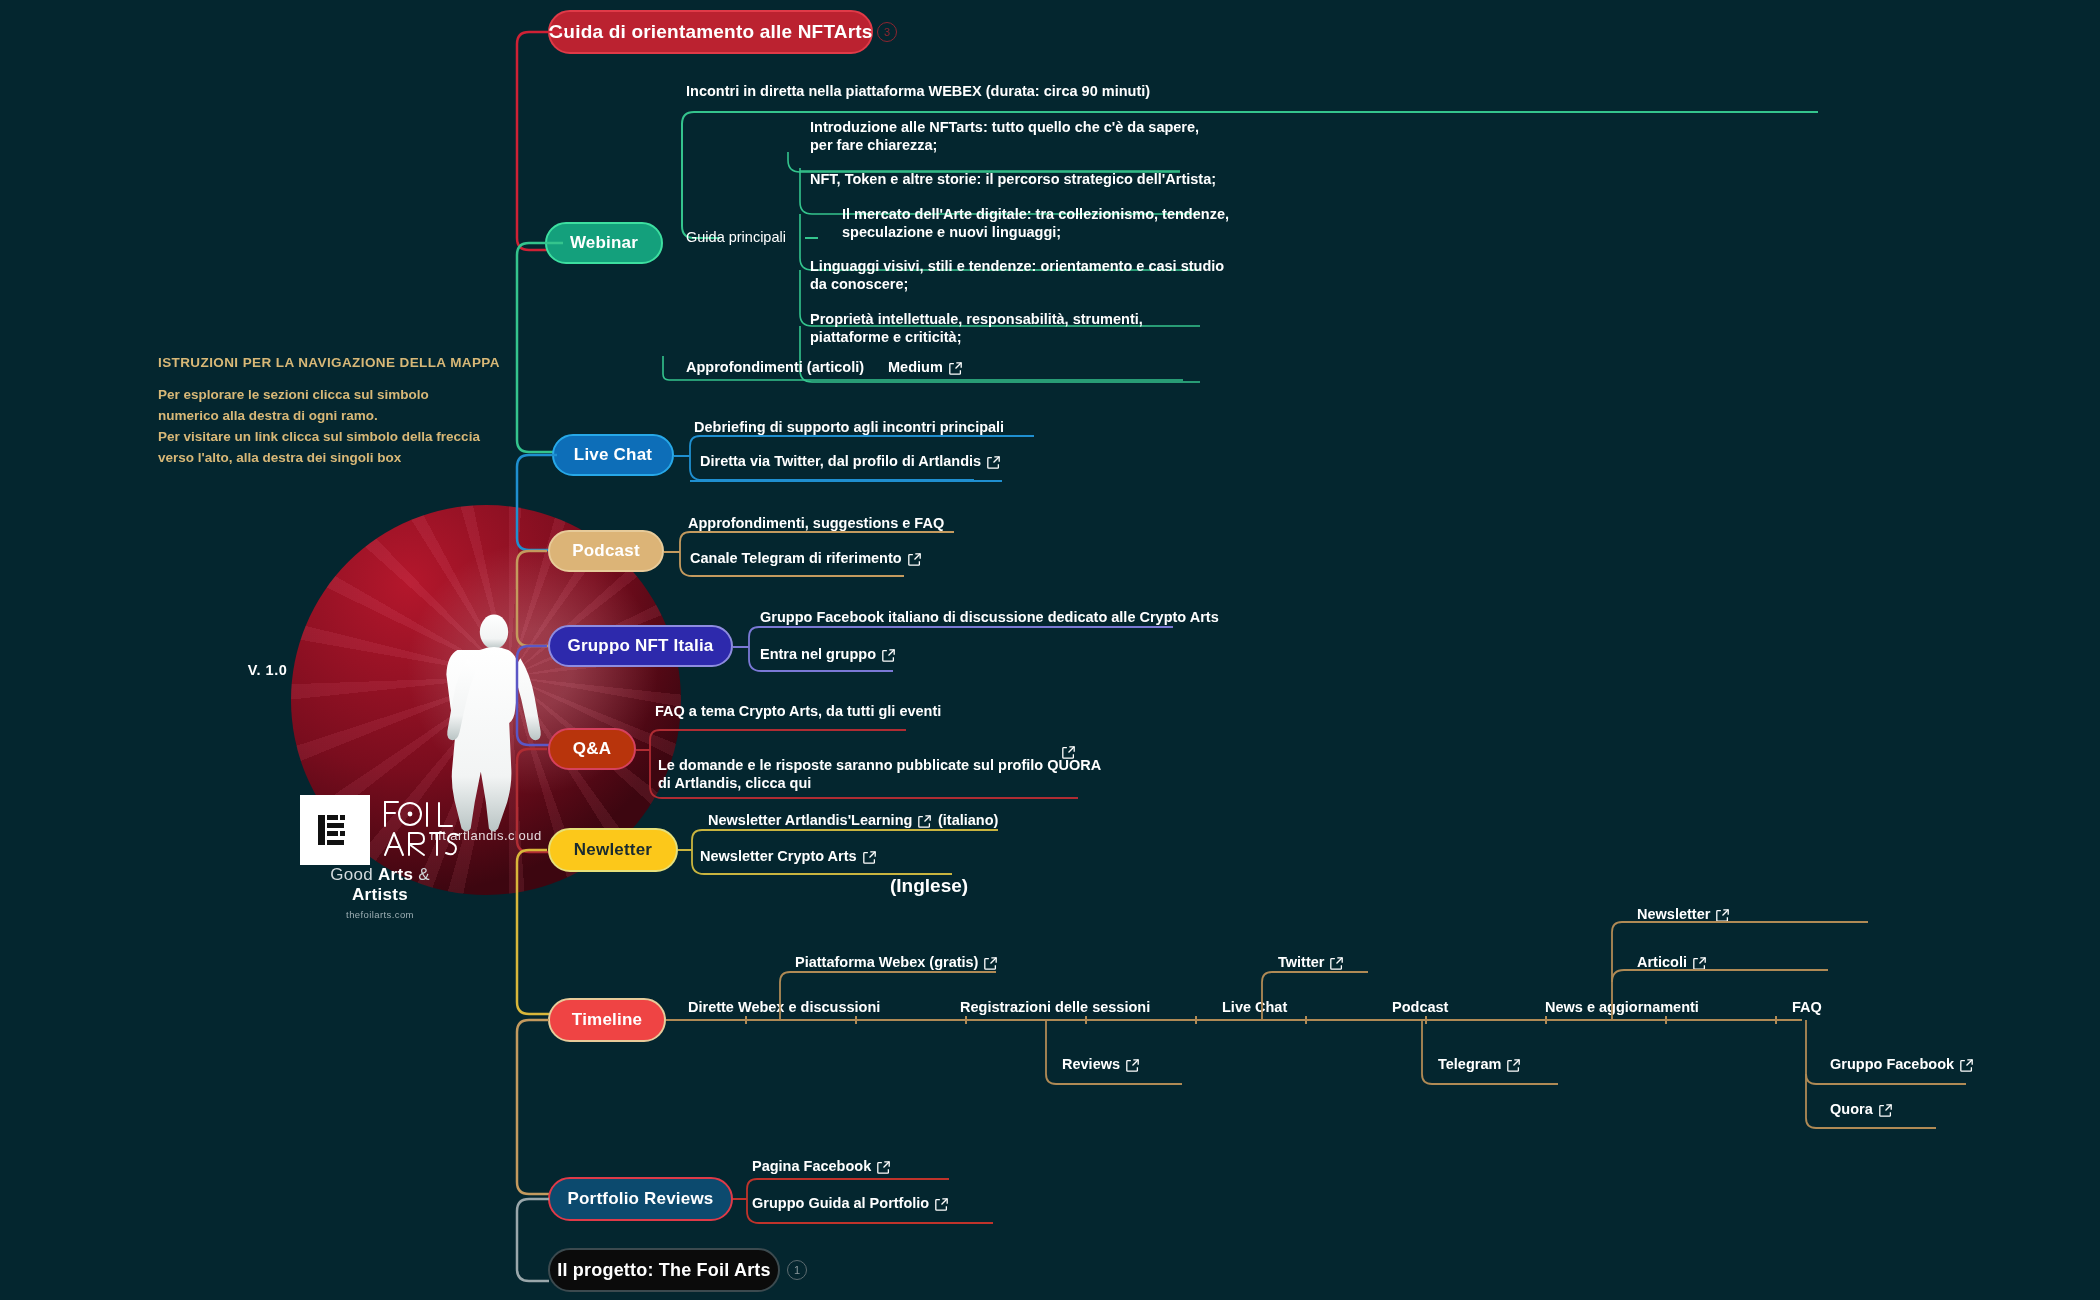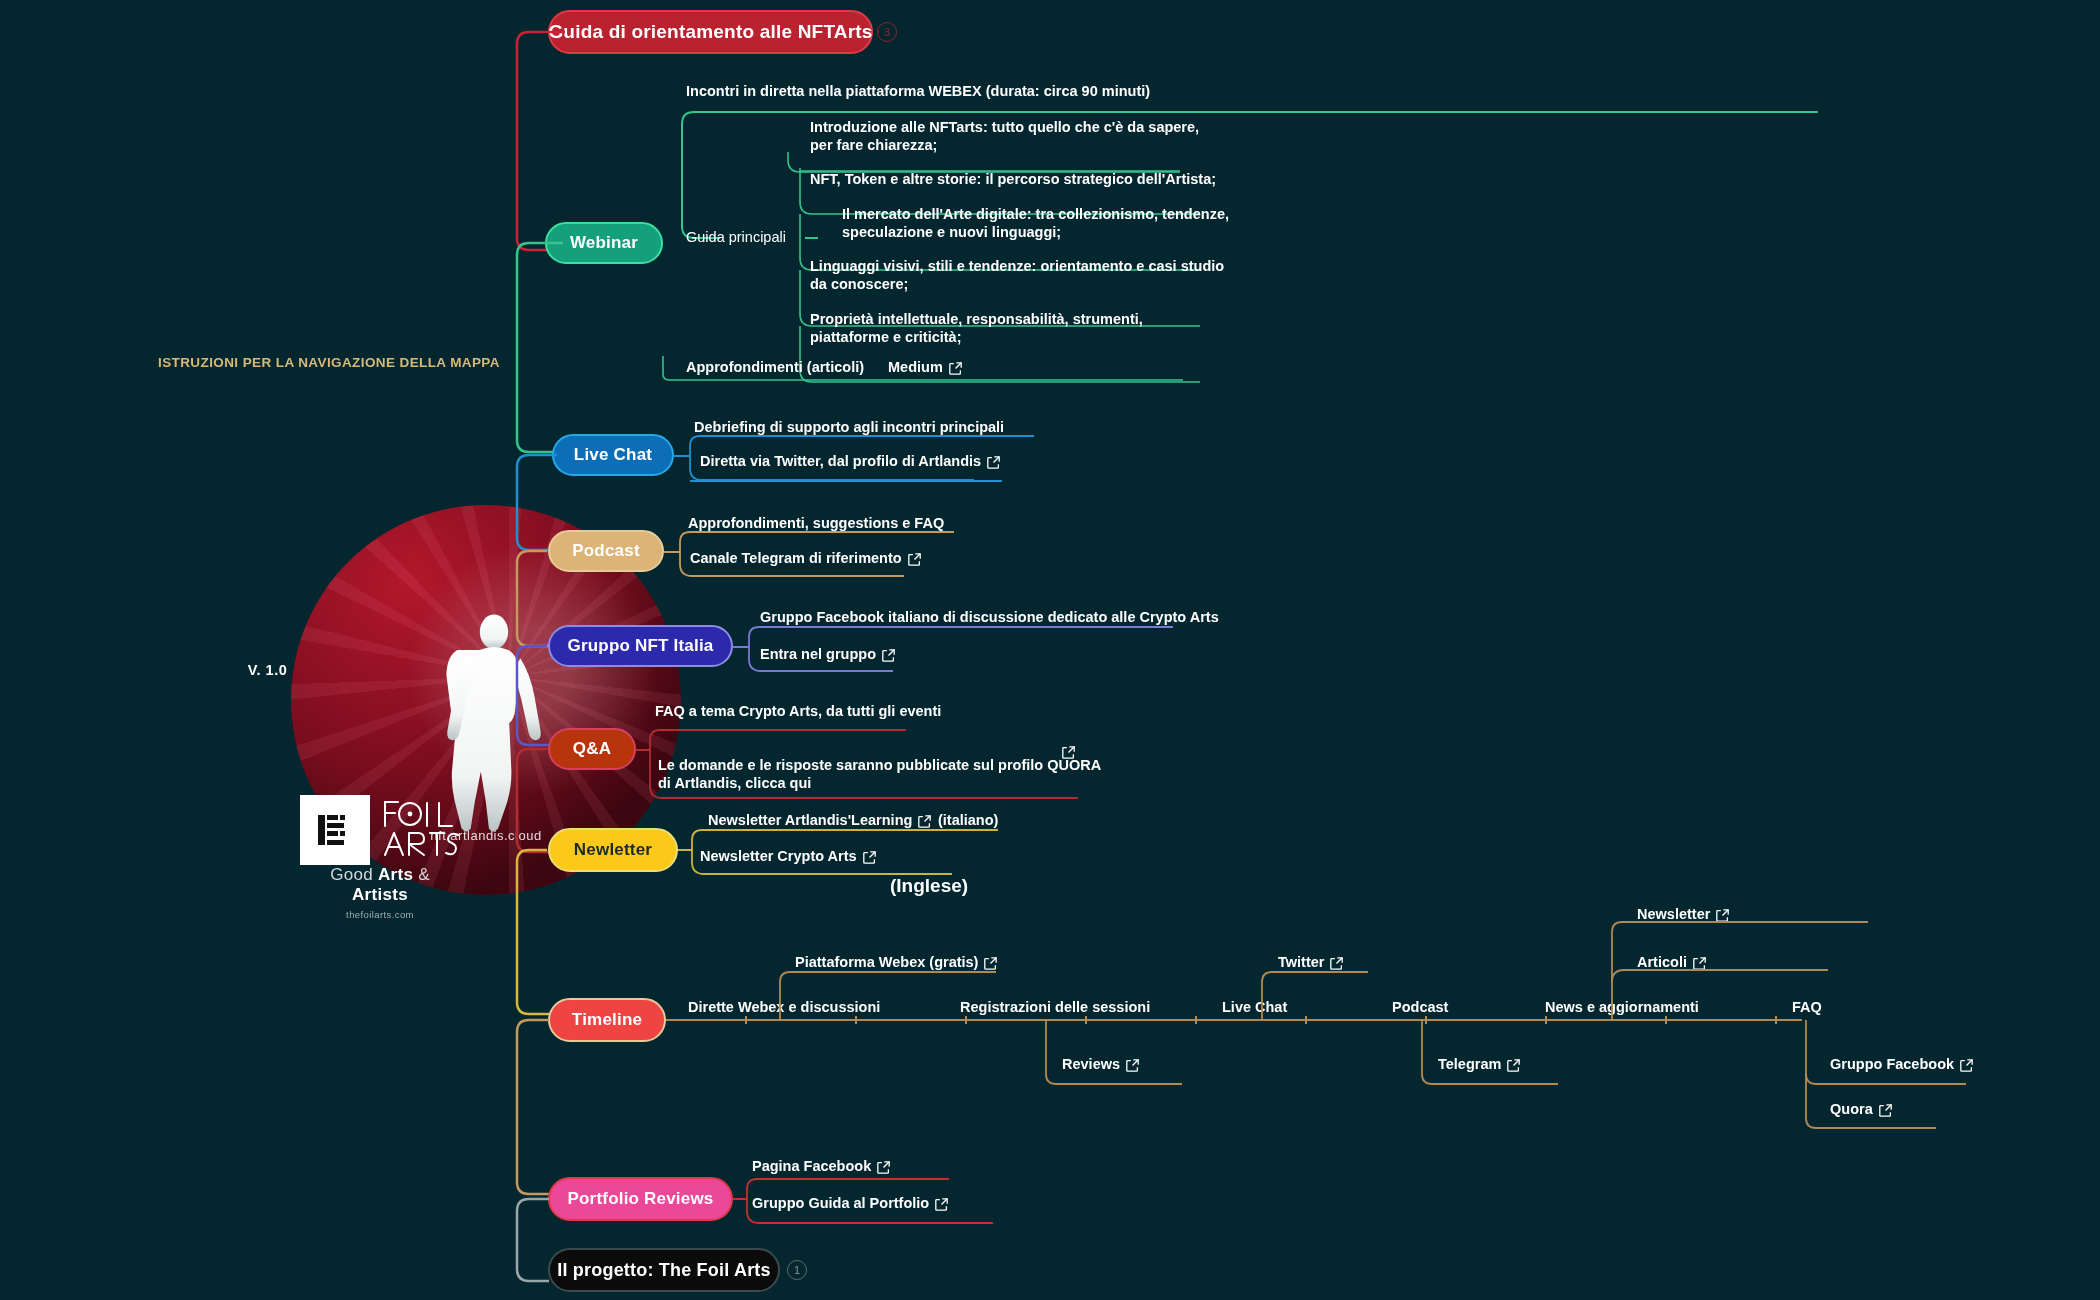--- a/index.html
+++ b/index.html
@@ -104,20 +104,22 @@
   #logo-tag { text-align:center; color:#d3dadd; font-size:17px; letter-spacing:.3px; }
   #logo-tag b { color:#ffffff; }
   #logo-url { margin-top:4px; text-align:center; color:#9fb0b5; font-size:9.5px; letter-spacing:.4px; }
 </style>
 </head>
 <body>
 
 <div id="stage">
 
   <div id="instr-title">ISTRUZIONI PER LA NAVIGAZIONE DELLA MAPPA</div>
+  <div id="instr-body" style="white-space:pre-line;">Per esplorare le sezioni clicca sul simbolo numerico alla destra di ogni ramo.
+Per  visitare un link clicca sul simbolo della freccia verso l'alto, alla destra dei singoli box</div>
 
   <div id="hero-photo">
     <div class="streak"></div>
     <svg id="hero-figure" viewBox="0 0 100 220">
       <defs>
         <linearGradient id="fg" x1="0" y1="0" x2="0" y2="1">
           <stop offset="0%" stop-color="#ffffff"></stop>
           <stop offset="70%" stop-color="#f2f4f4"></stop>
           <stop offset="100%" stop-color="#b9c4c4"></stop>
         </linearGradient>
@@ -477,21 +479,21 @@
           <path d="M6 2 H2 Q1 2 1 3 V14 Q1 15 2 15 H13 Q14 15 14 14 V10" fill="none" stroke="#fff" stroke-width="1.6"></path>
           <path d="M9 1 H15 V7" fill="none" stroke="#fff" stroke-width="1.6"></path>
           <path d="M15 1 L8 8" fill="none" stroke="#fff" stroke-width="1.6"></path>
         </svg></span>
   </div>
   <svg class="abs" style="left:1796px;top:1020px;width:290px;height:120px;overflow:visible;">
     <path d="M10 0 L10 54 Q10 64 20 64 L170 64" fill="none" stroke="#b08a55" stroke-width="1.8"></path>
     <path d="M10 54 L10 98 Q10 108 20 108 L140 108" fill="none" stroke="#b08a55" stroke-width="1.8"></path>
   </svg>
 
-  <div class="pill" style="left:548px;top:1177px;width:185px;height:44px;background:#ec4899;border:2px solid #e03a48;color:#fff;font-size:17px;">
+  <div class="pill" style="left:548px;top:1177px;width:185px;height:44px;background:#0c4a6e;border:2px solid #e03a48;color:#fff;font-size:17px;">
     <span>Portfolio Reviews</span>
   </div>
   <svg class="abs" style="left:505px;top:1195px;width:60px;height:90px;overflow:visible;">
     <path d="M44 4 L24 4 Q12 4 12 16 L12 74 Q12 86 24 86 L44 86" fill="none" stroke="#9aa7ab" stroke-width="2.5"></path>
   </svg>
   <div class="lbl" style="left:752px;top:1157px;font-size:14.5px;">
     <span>Pagina Facebook</span><span class="ext"><svg width="13" height="13" viewBox="0 0 16 16">
           <path d="M6 2 H2 Q1 2 1 3 V14 Q1 15 2 15 H13 Q14 15 14 14 V10" fill="none" stroke="#fff" stroke-width="1.6"></path>
           <path d="M9 1 H15 V7" fill="none" stroke="#fff" stroke-width="1.6"></path>
           <path d="M15 1 L8 8" fill="none" stroke="#fff" stroke-width="1.6"></path>

